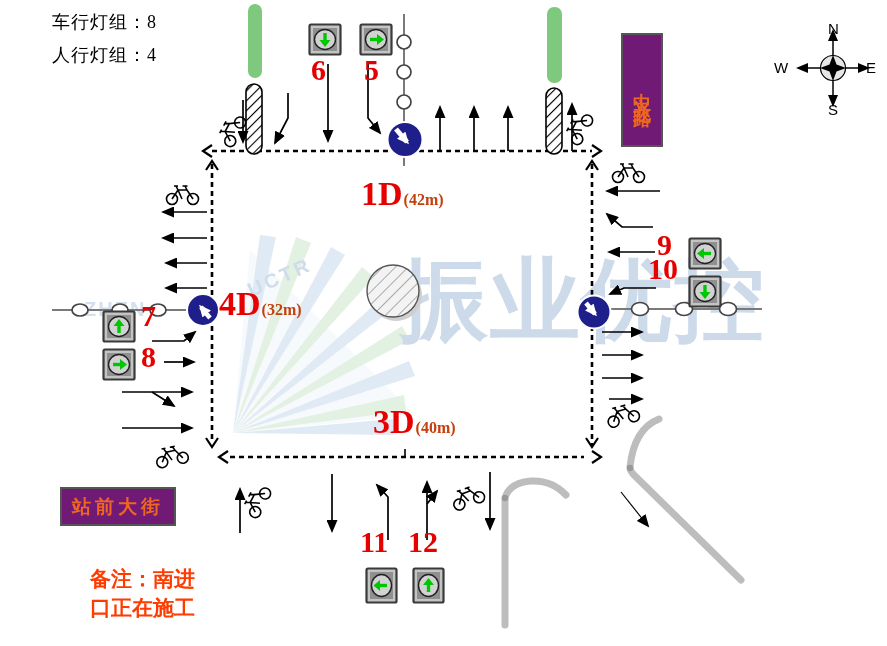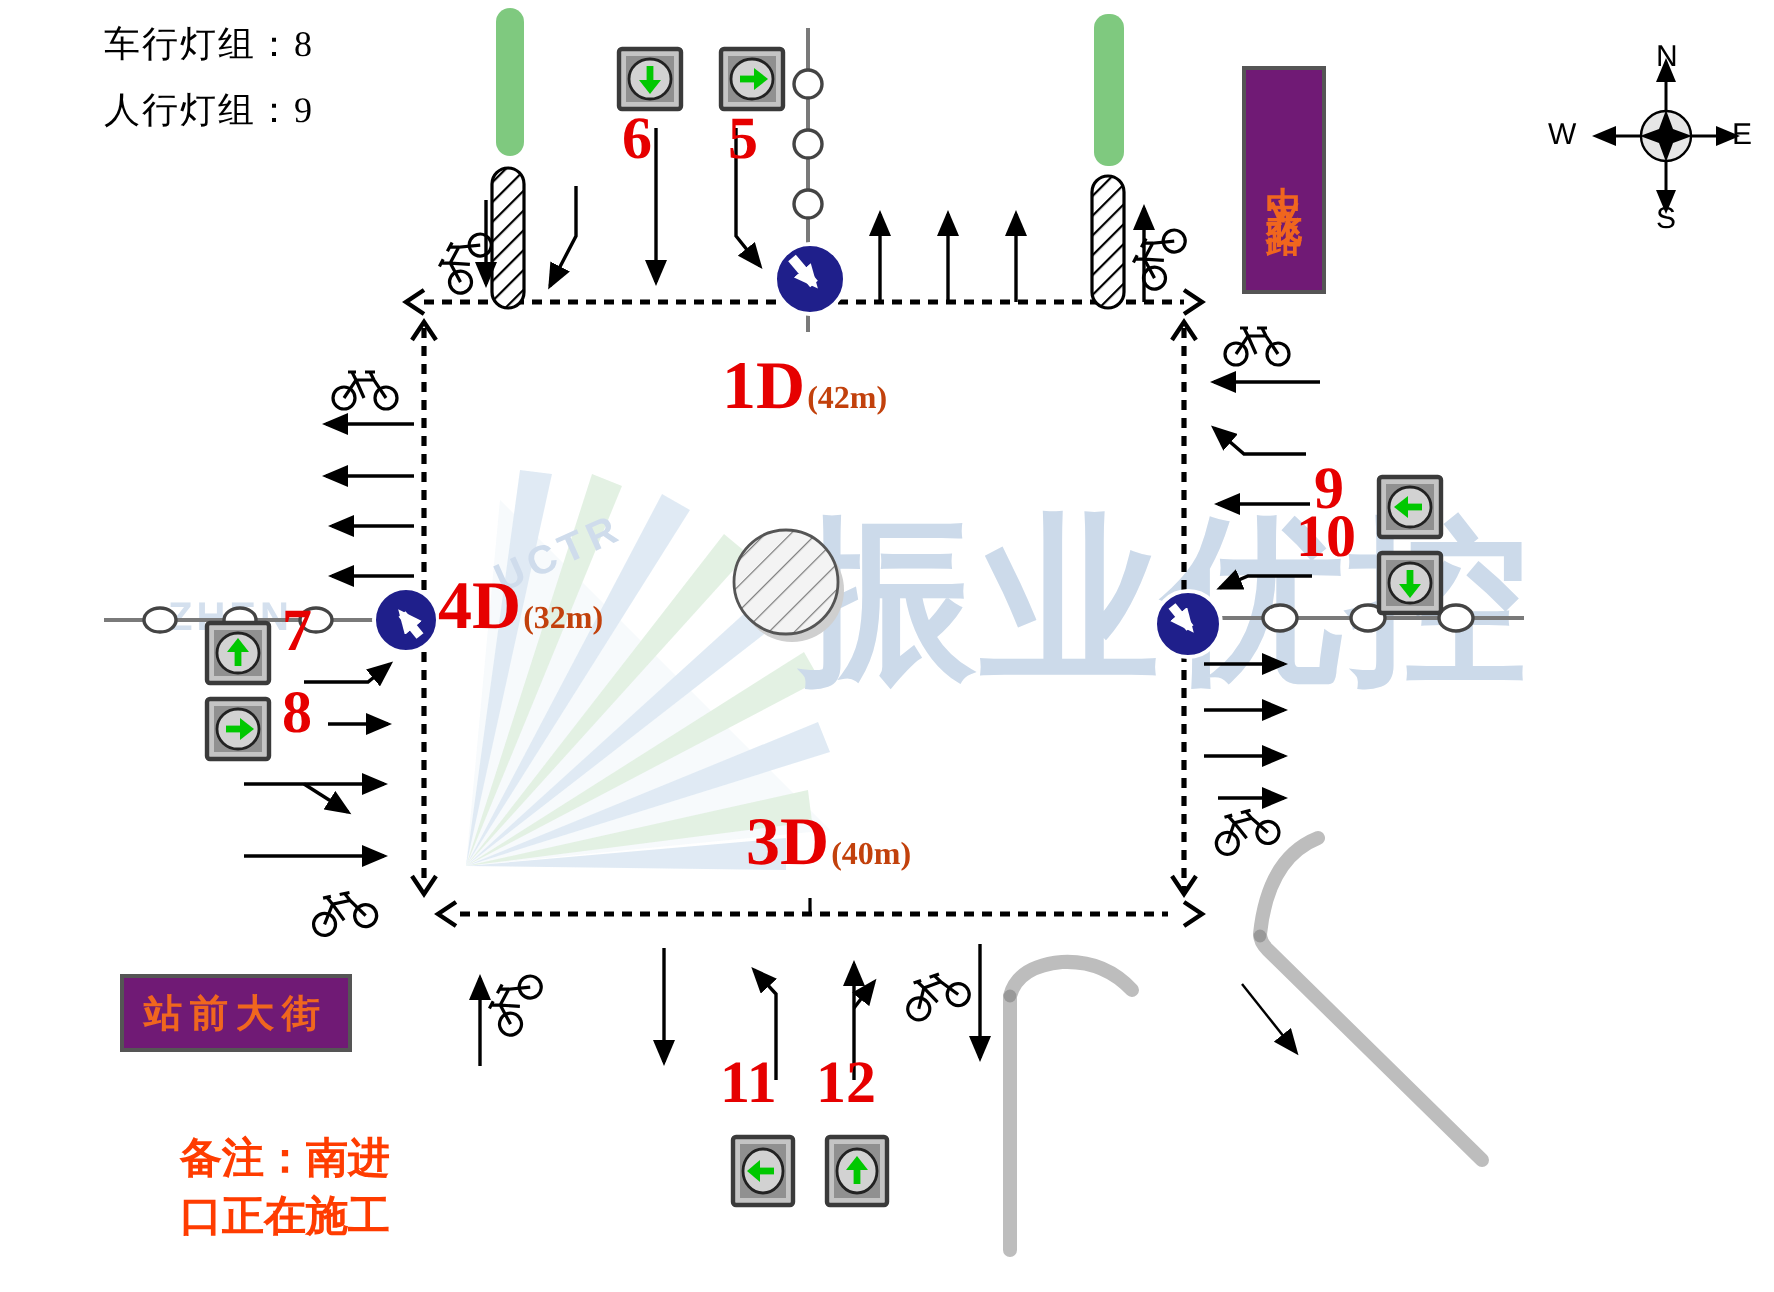--- a/index.html
+++ b/index.html
@@ -267,21 +267,21 @@
       <path d="M833 107 L828 95 L838 95 Z" fill="#000"></path>
       <path d="M796 68 L808 63 L808 73 Z" fill="#000"></path>
       <path d="M870 68 L858 63 L858 73 Z" fill="#000"></path>
       <circle cx="833" cy="68" r="12.5" fill="#e6e6e6" stroke="#000" stroke-width="1.2"></circle>
       <path d="M833 55 L836.5 64.5 L846 68 L836.5 71.5 L833 81 L829.5 71.5 L820 68 L829.5 64.5 Z" fill="#000"></path>
     </g>
   </svg>
 
   <div class="lbl-layer">
     <div class="lbl stats" style="left:32px;top:10px">车行灯组：8</div>
-    <div class="lbl stats" style="left:32px;top:43px">人行灯组：9</div>
+    <div class="lbl stats" style="left:32px;top:43px">人行灯组：4</div>
 
     <div class="lbl sig-num" style="left:364px;top:53px">5</div>
     <div class="lbl sig-num" style="left:311px;top:53px">6</div>
     <div class="lbl sig-num" style="left:141px;top:299px">7</div>
     <div class="lbl sig-num" style="left:141px;top:340px">8</div>
     <div class="lbl sig-num" style="left:657px;top:228px">9</div>
     <div class="lbl sig-num" style="left:648px;top:252px">10</div>
     <div class="lbl sig-num" style="left:360px;top:525px">11</div>
     <div class="lbl sig-num" style="left:408px;top:525px">12</div>
 

